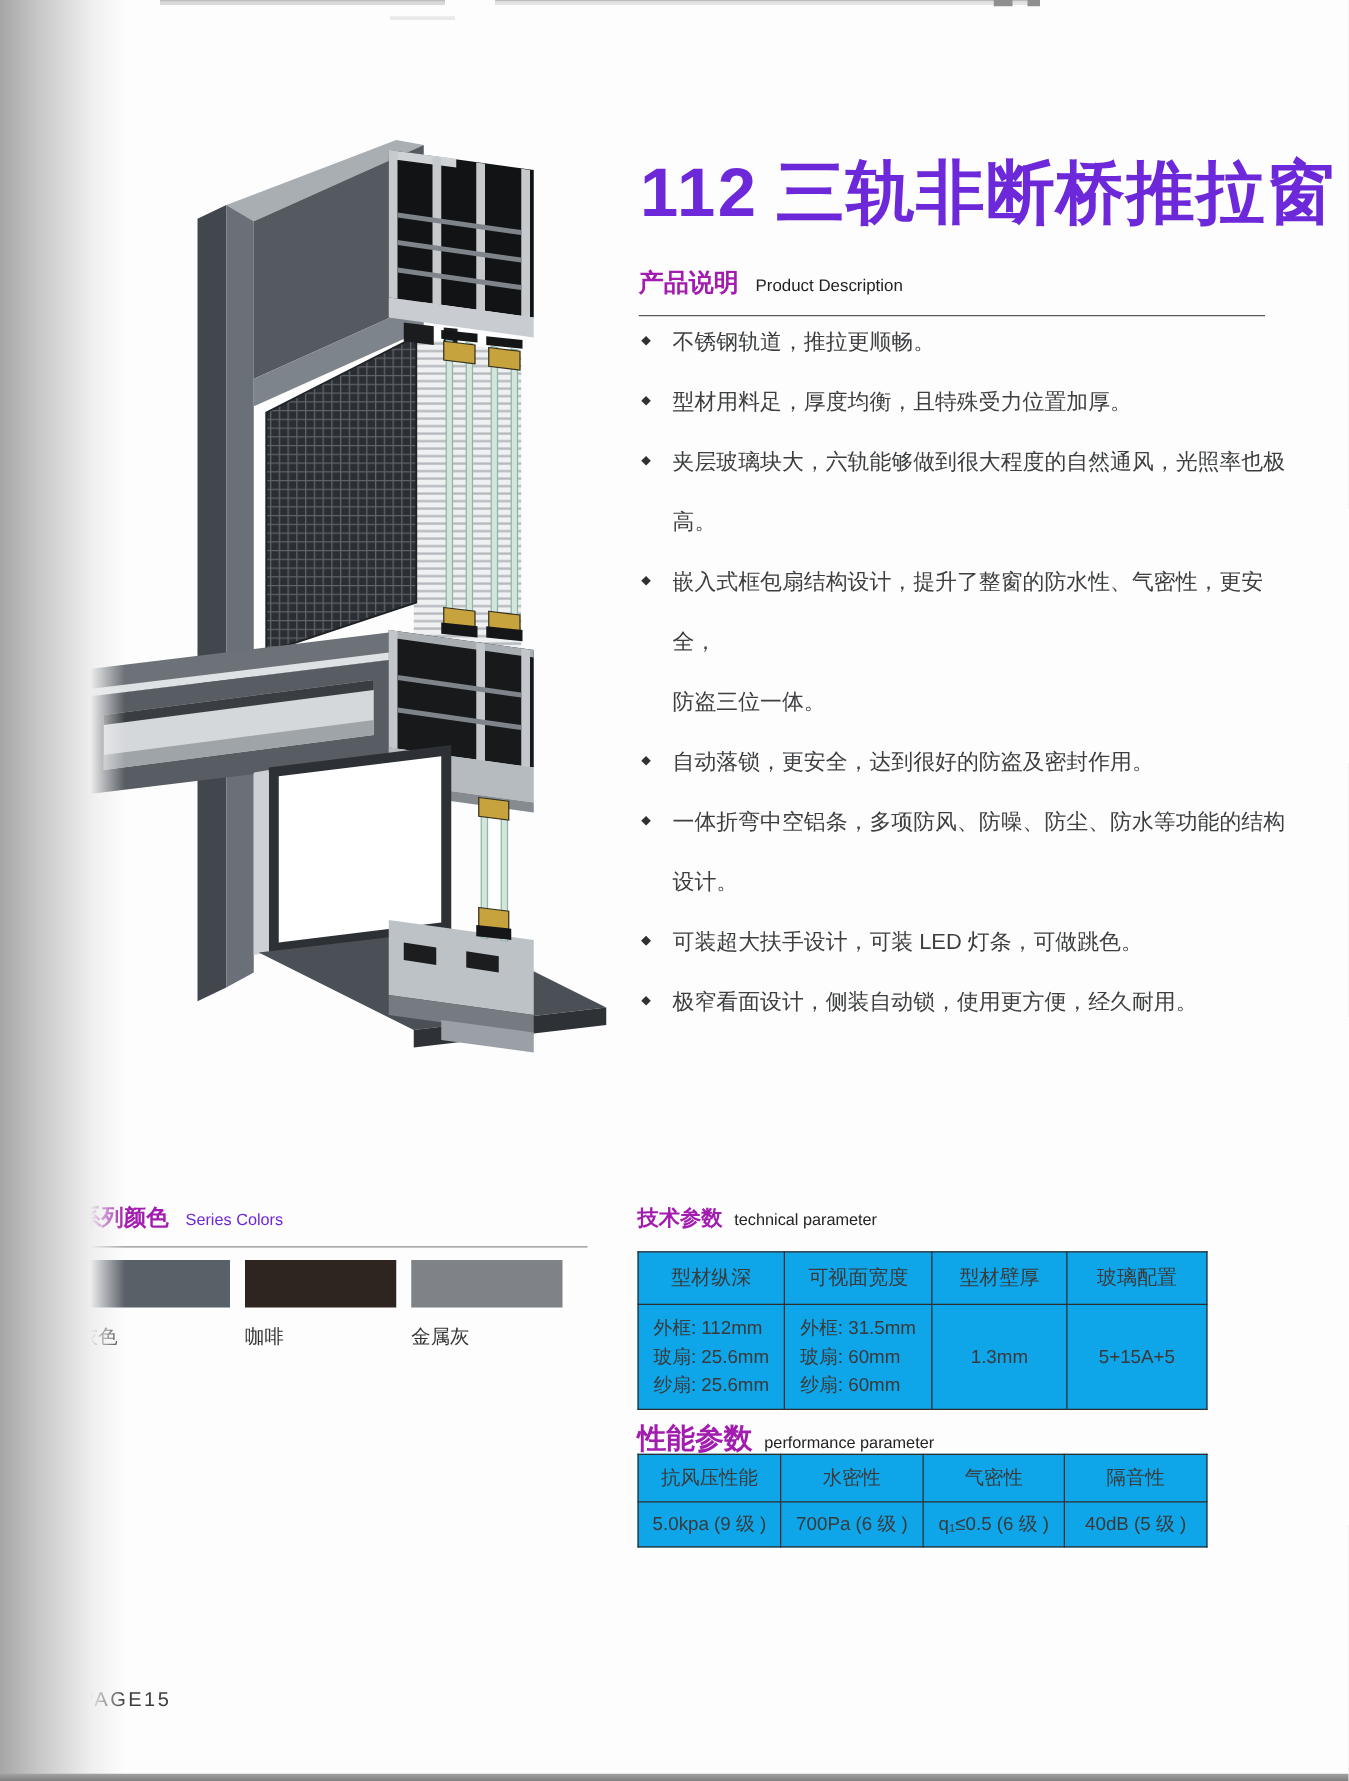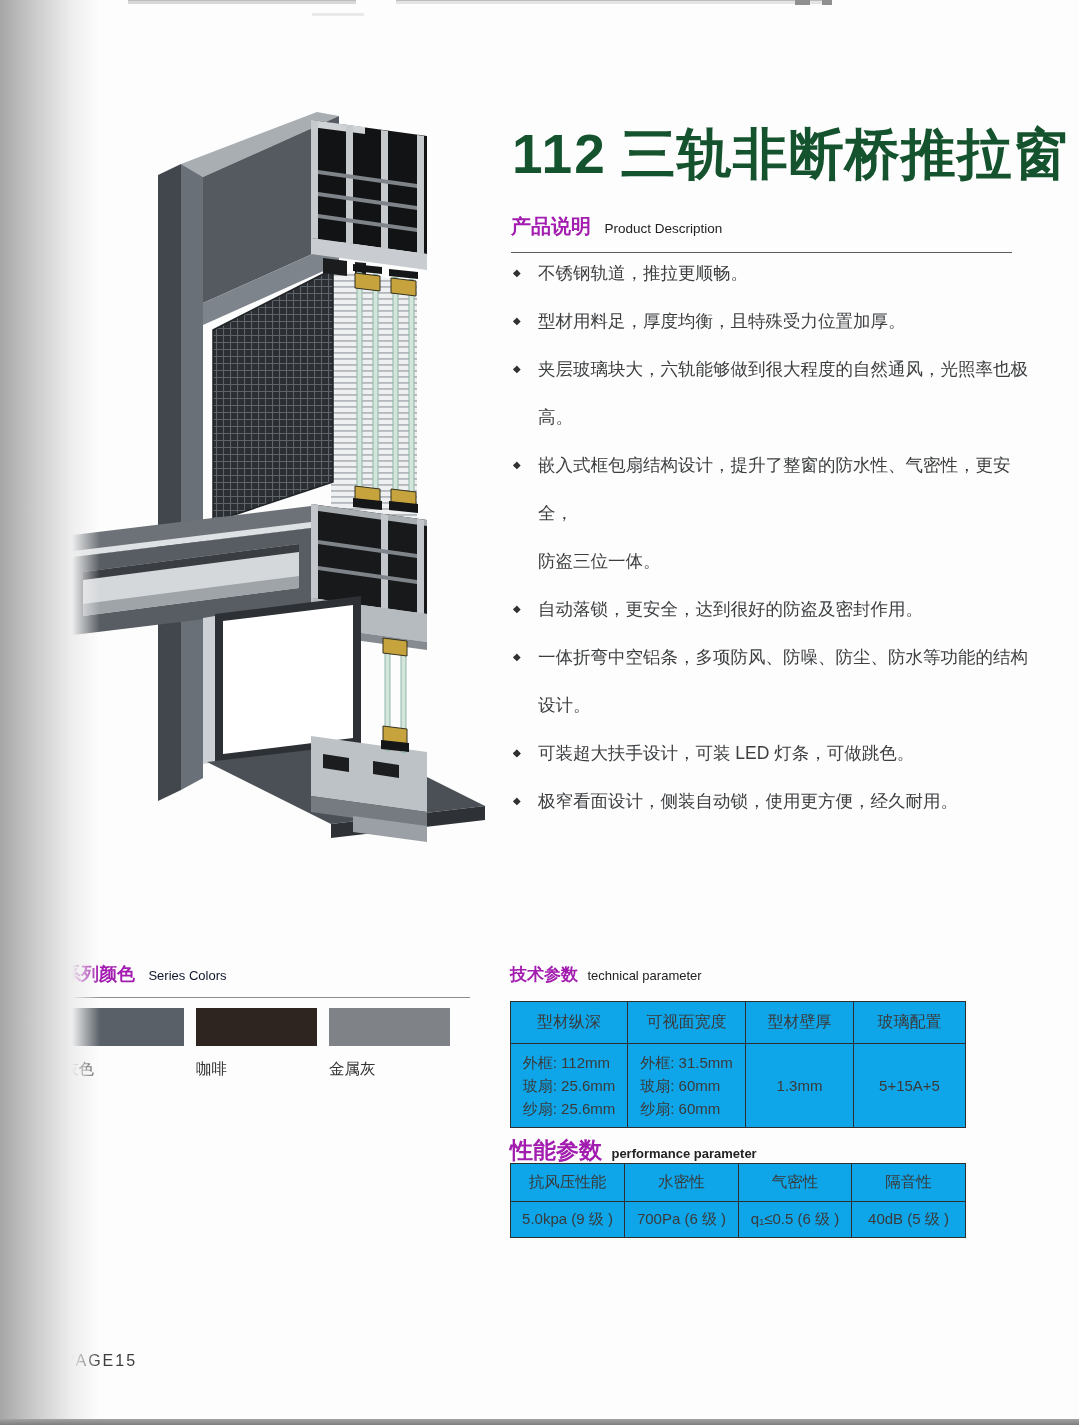--- a/index.html
+++ b/index.html
@@ -36,33 +36,33 @@
   .pd-head { position:absolute; left:511px; top:213px; width:501px; padding-bottom:12px; border-bottom:1px solid #5a5a5a; }
   .zh-head { font-size:20px; font-weight:bold; color:#a21caf;text-align:right; }
   .en-head { font-size:13.5px; color:#222; margin-left:9px; }
   .bullets { position:absolute; left:511px; top:249px; width:520px; list-style:none; }
   .bullets li { position:relative; padding-left:27px; font-size:17.5px; color:#3c3e40; line-height:48px; }
   .bullets .diamond { position:absolute; left:2px; top:0; font-size:10px; color:#2f3133; line-height:48px; }
 
   
   .sc-head { position:absolute; left:63px; top:962px; width:407px; padding-bottom:11px; border-bottom:1px solid #8d8d8d; }
   .sc-head .zh-head { font-size:18px; }
-  .sc-head .en-head { font-size:13px; color:#0f172a; }
+  .sc-head .en-head { font-size:13px; color:#6d28d9; }
   .swatches { position:absolute; left:63px; top:1008px; display:flex; gap:12px; }
   .swatch-item { width:121px; }
   .swatch { width:121px; height:38px; }
   .swatch-label { margin-top:13px; font-size:15.5px; color:#333; }
 
   
   .tp-head { position:absolute; left:510px; top:963px; }
   .tp-head .zh-head { font-size:17px; }
   .tp-head .en-head { font-size:13px; margin-left:5px; }
   .pp-head { position:absolute; left:510px; top:1135px; }
   .pp-head .zh-head { font-size:23px; }
-  .pp-head .en-head { font-size:13px; margin-left:5px;font-weight:bold; }
+  .pp-head .en-head { font-size:13px; margin-left:5px; }
 
   table.params { position:absolute; border-collapse:collapse; table-layout:fixed; background:#0ea5e9; }
   table.params th, table.params td {
     border:1.6px solid #2e2e2e; text-align:center; vertical-align:middle;
     font-weight:normal; color:#3a3a3a;
   }
   #tech-table { left:510px; top:1001px; width:455px; }
   #tech-table th { height:42px; font-size:16px; }
   #tech-table td { height:84px; font-size:15px; }
   .cell-lines { display:inline-block; text-align:left; line-height:23px; }
@@ -186,21 +186,21 @@
       <g>
         <polygon points="330,548 335,549 335,661 330,660" fill="#d4e5dc" stroke="#8fb5a7" stroke-width="1"></polygon>
         <polygon points="346,550 351,551 351,663 346,662" fill="#d4e5dc" stroke="#8fb5a7" stroke-width="1"></polygon>
         <polygon points="328,548 352,551 352,566 328,563" fill="#c7a33d" stroke="#33301f" stroke-width="1"></polygon>
         <polygon points="328,636 352,639 352,654 328,651" fill="#c7a33d" stroke="#33301f" stroke-width="1"></polygon>
         <polygon points="326,650 354,653 354,662 326,659" fill="#151617"></polygon>
       </g>
     </svg>
   </div>
 
-  <div class="title" style="color: #14532d;">
+  <div class="title" style="color: #6d28d9;">
     <span class="num">112</span><span>三轨非断桥推拉窗</span>
   </div>
 
   <div class="pd-head">
     <span class="zh-head">产品说明</span>
     <span class="en-head">Product Description</span>
   </div>
   <ul class="bullets">
     <li><span class="diamond">◆</span><span>不锈钢轨道，推拉更顺畅。</span></li>
     <li><span class="diamond">◆</span><span>型材用料足，厚度均衡，且特殊受力位置加厚。</span></li>

